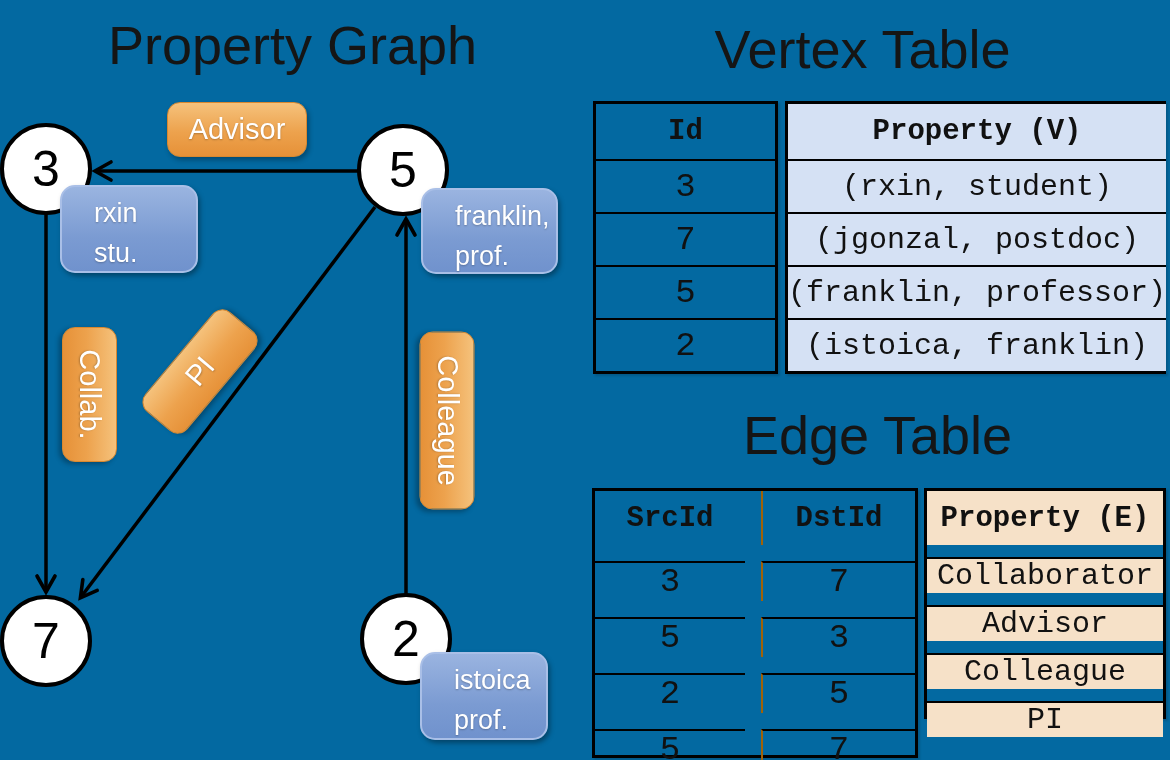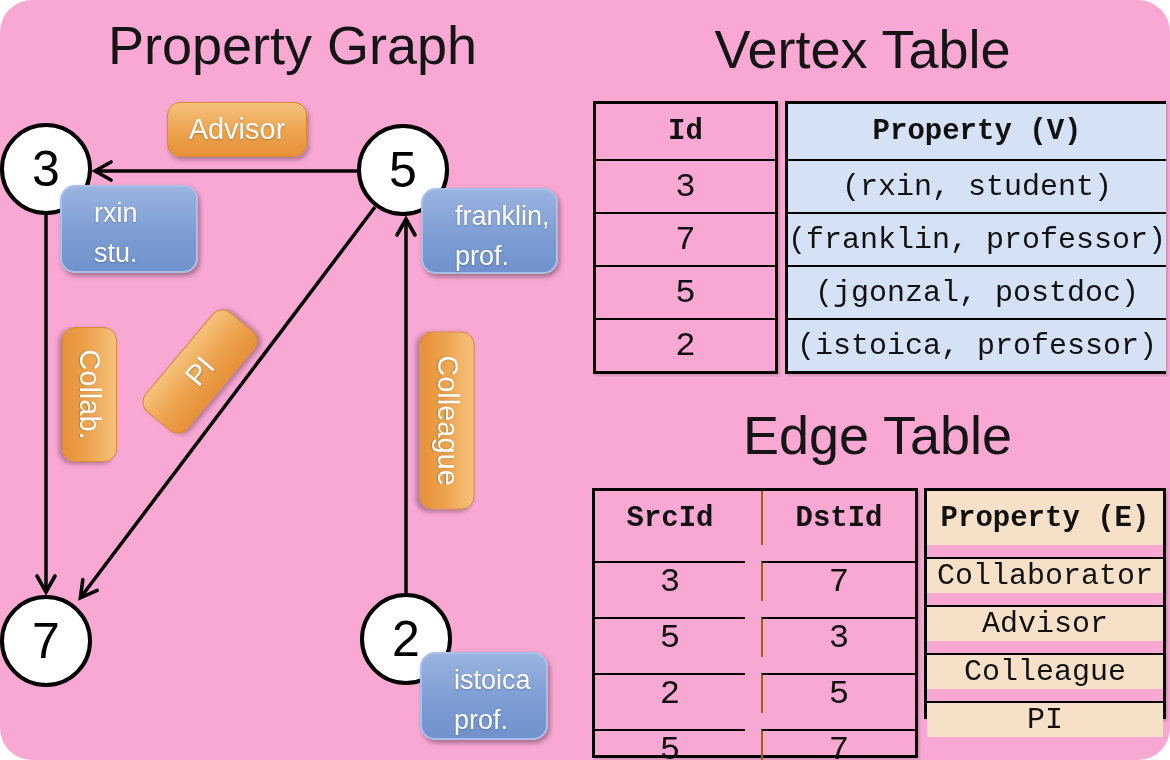--- a/index.html
+++ b/index.html
@@ -1,18 +1,18 @@
 <!DOCTYPE html>
 <html><head>
 <meta charset="utf-8">
 <style>
   html,body{margin:0;padding:0;background:#fff;}
   .stage{
-    position:relative;width:1170px;height:760px;background:#f9a8d4;overflow:hidden;
-    font-family:"Liberation Sans",sans-serif;color:#111;border-radius:32px;
+    position:relative;width:1170px;height:760px;background:#0369a1;overflow:hidden;
+    font-family:"Liberation Sans",sans-serif;color:#111;
   }
   .title{
     position:absolute;text-align:center;font-size:54px;letter-spacing:0px;
     color:#151515;font-weight:400;white-space:nowrap;
   }
   
   .graph-svg{position:absolute;left:0;top:0;z-index:1;}
   .node-num{
     position:absolute;z-index:2;width:90px;height:90px;display:flex;
     align-items:center;justify-content:center;font-size:50px;color:#000;
@@ -99,23 +99,23 @@
     <div class="cell th">Id</div>
     <div class="cell num bt">3</div>
     <div class="cell num bt">7</div>
     <div class="cell num bt">5</div>
     <div class="cell num bt">2</div>
   </div>
 
   <div class="subtable" style="left:785px;top:101px;width:381px;height:273px;grid-template-rows:55px 1fr 1fr 1fr 1fr;">
     <div class="cell th bg-vblue">Property (V)</div>
     <div class="cell bt bg-vblue">(rxin, student)</div>
+    <div class="cell bt bg-vblue">(jgonzal, postdoc)</div>
     <div class="cell bt bg-vblue">(franklin, professor)</div>
-    <div class="cell bt bg-vblue">(jgonzal, postdoc)</div>
-    <div class="cell bt bg-vblue">(istoica, professor)</div>
+    <div class="cell bt bg-vblue">(istoica, franklin)</div>
   </div>
 
   <div class="title" style="left:585px;top:404px;width:585px;box-sizing:border-box;">Edge Table</div>
 
   <div class="subtable" style="left:592px;top:488px;width:326px;height:270px;grid-template-columns:150px 1fr;grid-template-rows:54px 1fr 1fr 1fr 1fr;gap:16px;">
     <div class="cell th">SrcId</div>
     <div class="cell th bl">DstId</div>
     <div class="cell num bt">3</div>
     <div class="cell num bt bl">7</div>
     <div class="cell num bt">5</div>

